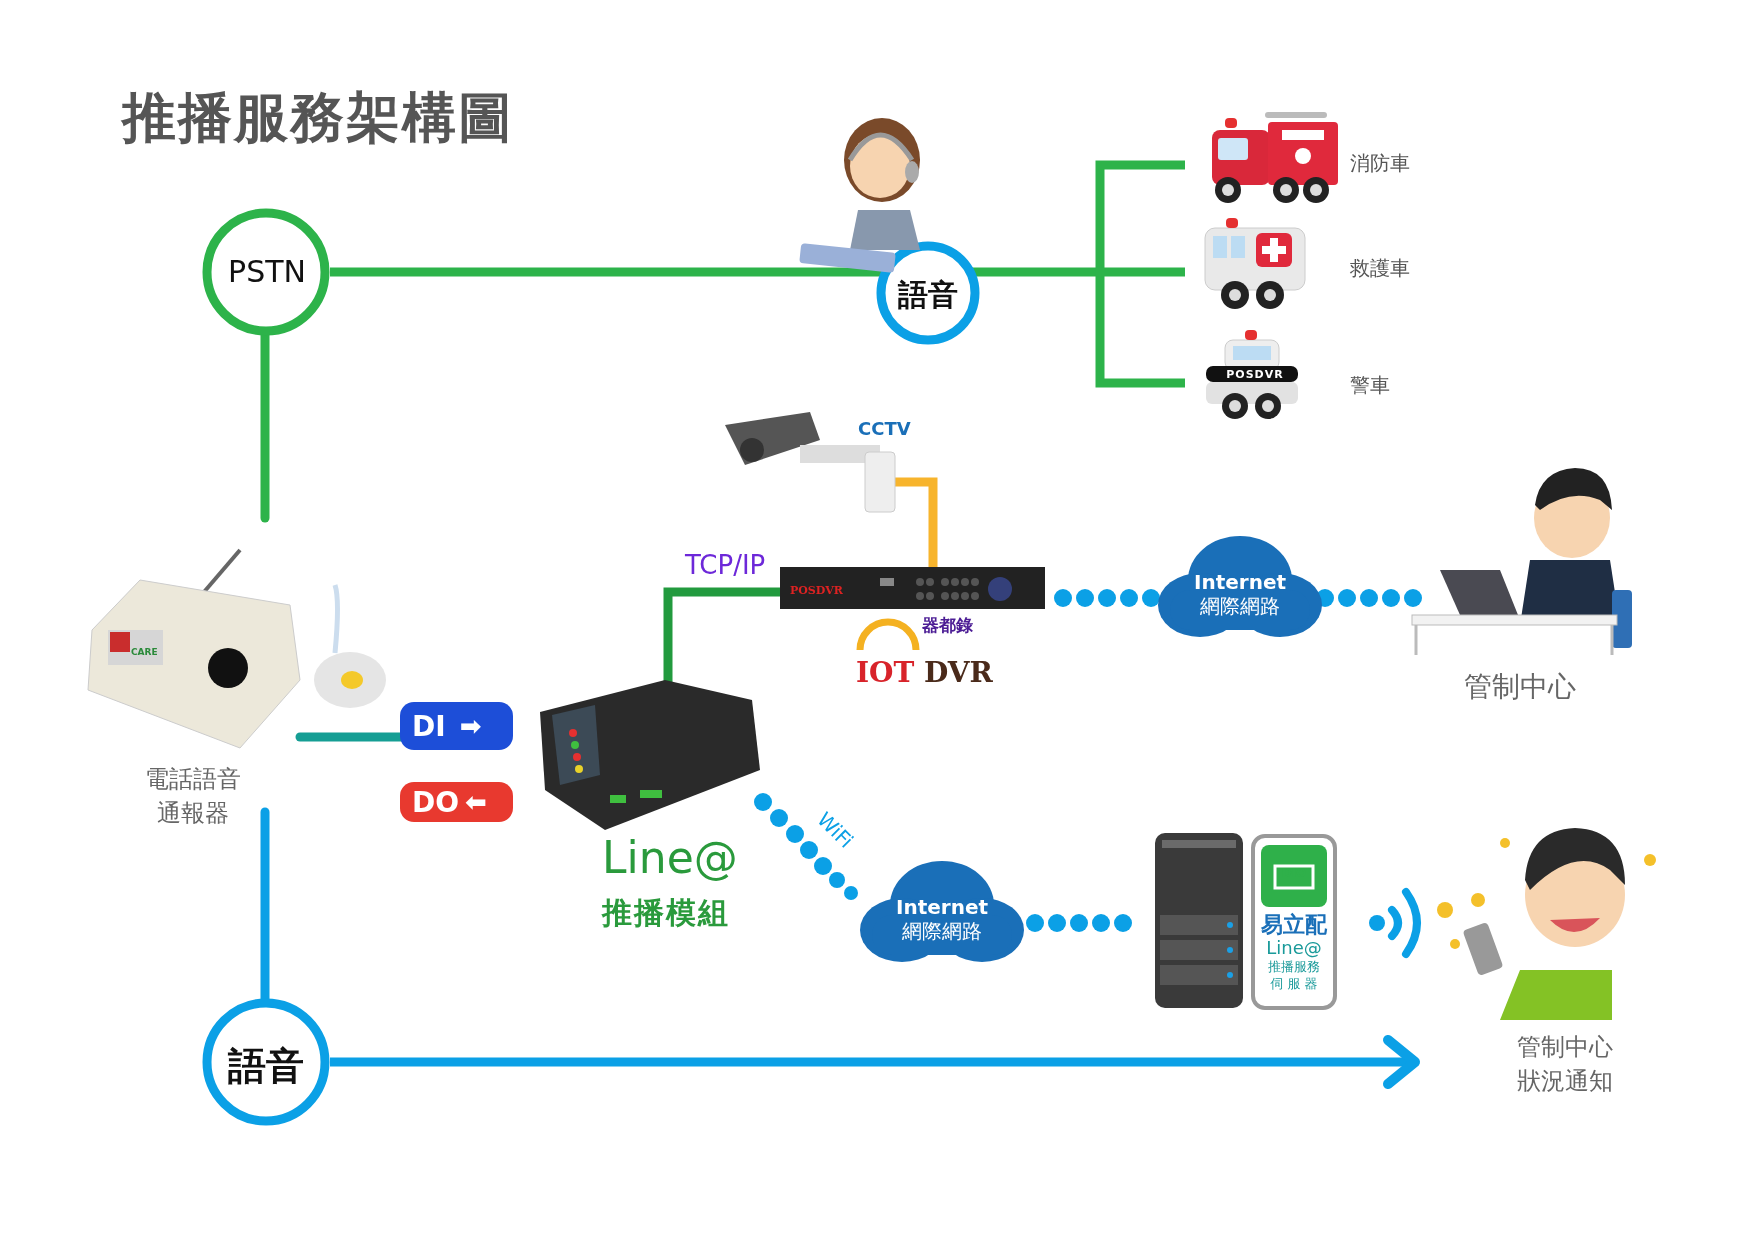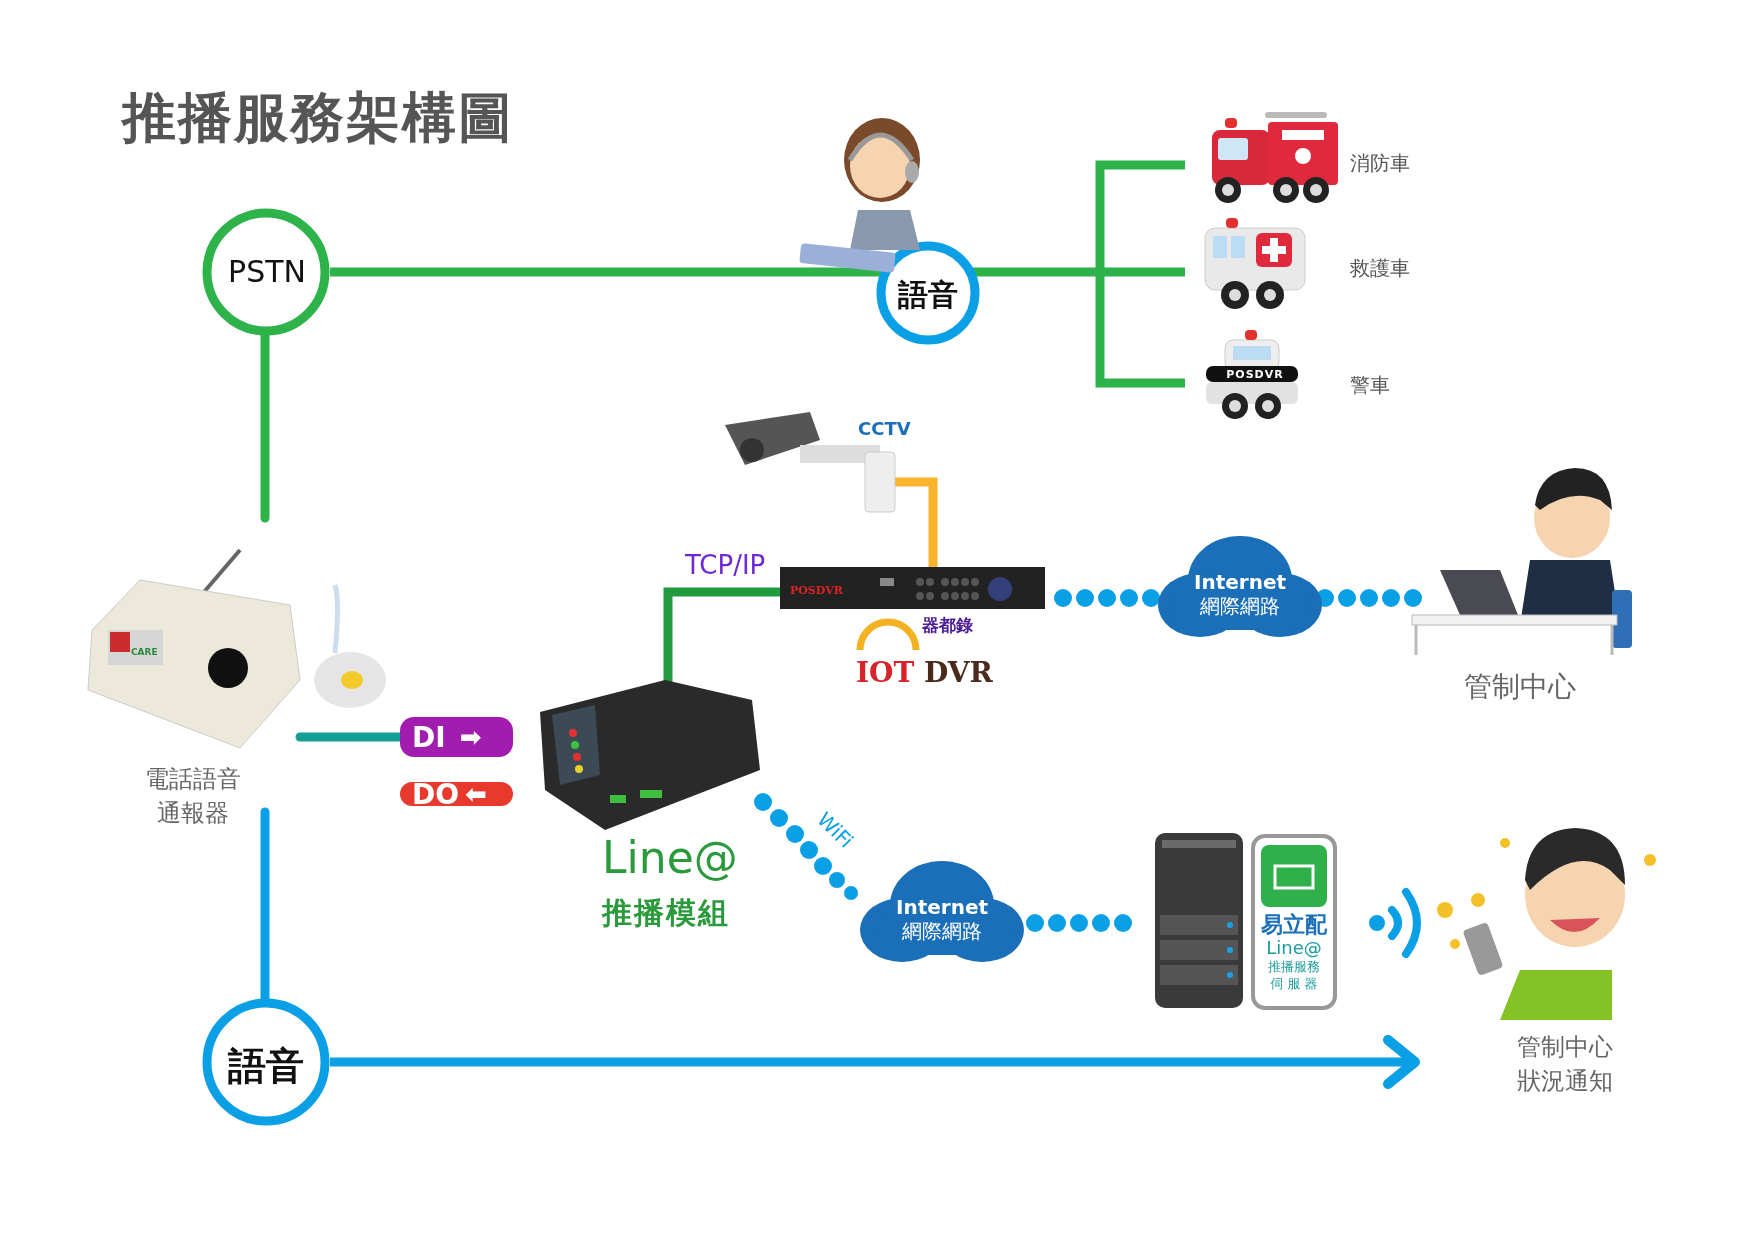--- a/index.html
+++ b/index.html
@@ -257,25 +257,25 @@
   </div>
 
 <div class="abs lbl-gray" style="left:1430px;top:670px;width:180px;font-size:28px;">管制中心</div>
 
 <div class="abs" style="left:131px;top:647px;color:#2a8a3a;font-size:9px;font-weight:bold;">CARE</div>
 <div class="abs lbl-gray" style="left:118px;top:762px;width:150px;">
     <div>電話語音</div>
     <div>通報器</div>
   </div>
 
-<div class="abs pill" style="left:400px;top:717px;width:113px;height:40px;background:#a21caf;">
+<div class="abs pill" style="left:400px;top:702px;width:113px;height:48px;background:#1d4ed8;">
     <span>DI</span>
     <span style="margin-left:14px;font-size:26px;">➡</span>
   </div>
-<div class="abs pill" style="left:400px;top:782px;width:113px;height:24px;background:#e8392f;">
+<div class="abs pill" style="left:400px;top:782px;width:113px;height:40px;background:#e8392f;">
     <span>DO</span>
     <span style="margin-left:6px;font-size:26px;">⬅</span>
   </div>
 
 <div class="abs" style="left:602px;top:832px;color:#2a9a3c;font-size:44px;">Line@</div>
 <div class="abs" style="left:602px;top:893px;color:#2a9a3c;font-size:30px;font-weight:bold;letter-spacing:2px;">推播模組</div>
 
 <div class="abs" style="left:815px;top:818px;color:#0ba0e6;font-size:20px;transform:rotate(45deg);">WiFi</div>
 
 <div class="abs" style="left:1261px;top:866px;width:66px;text-align:center;color:#2fb04a;font-size:12px;font-weight:bold;">DIO</div>

